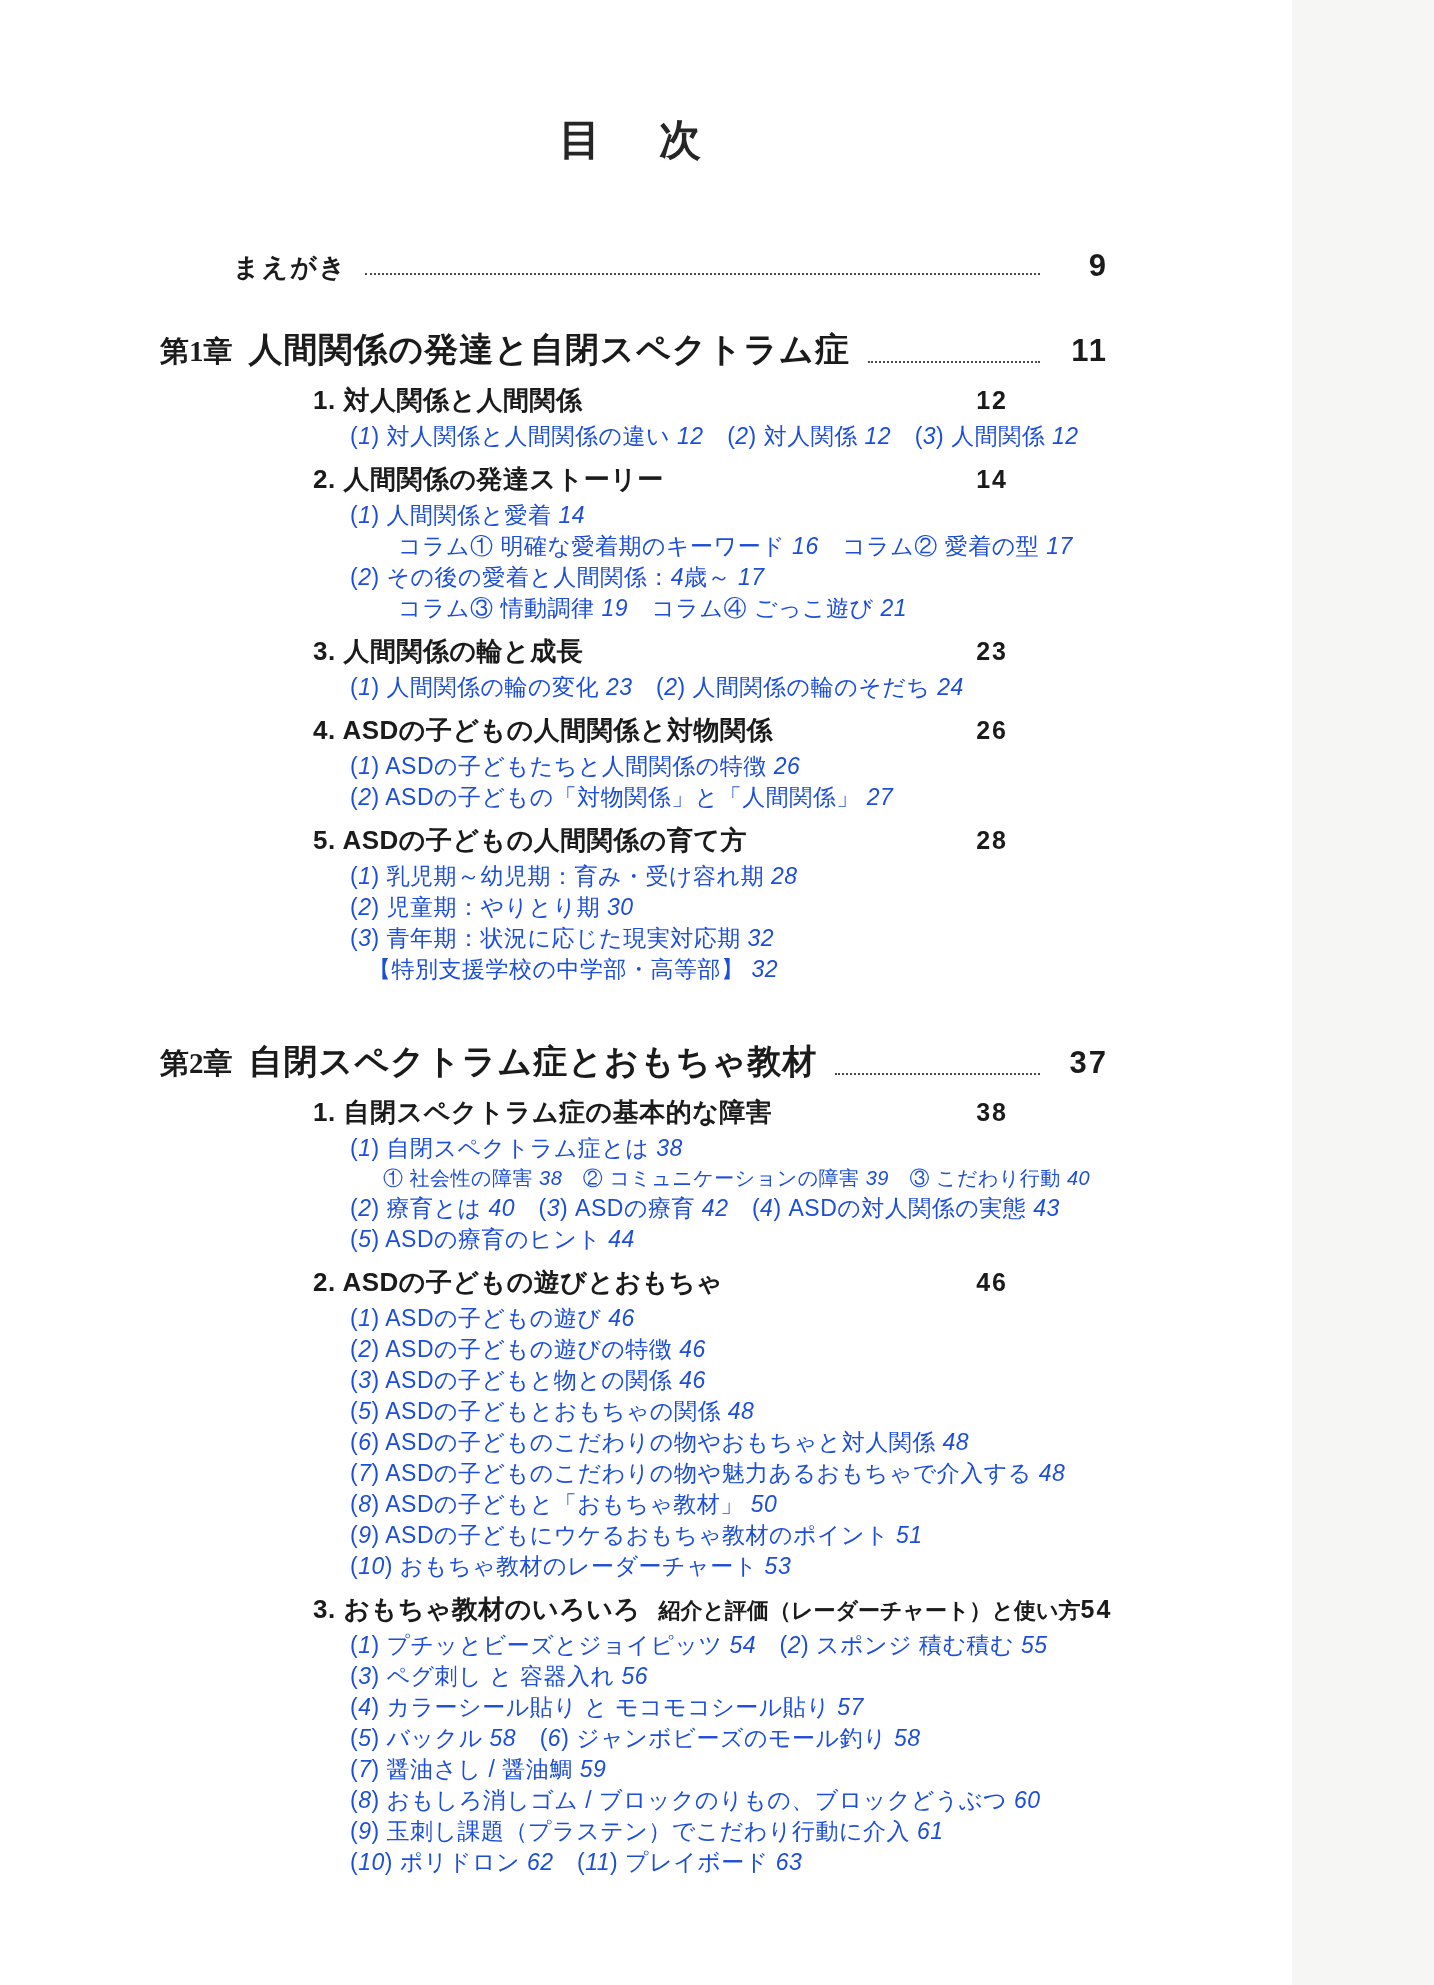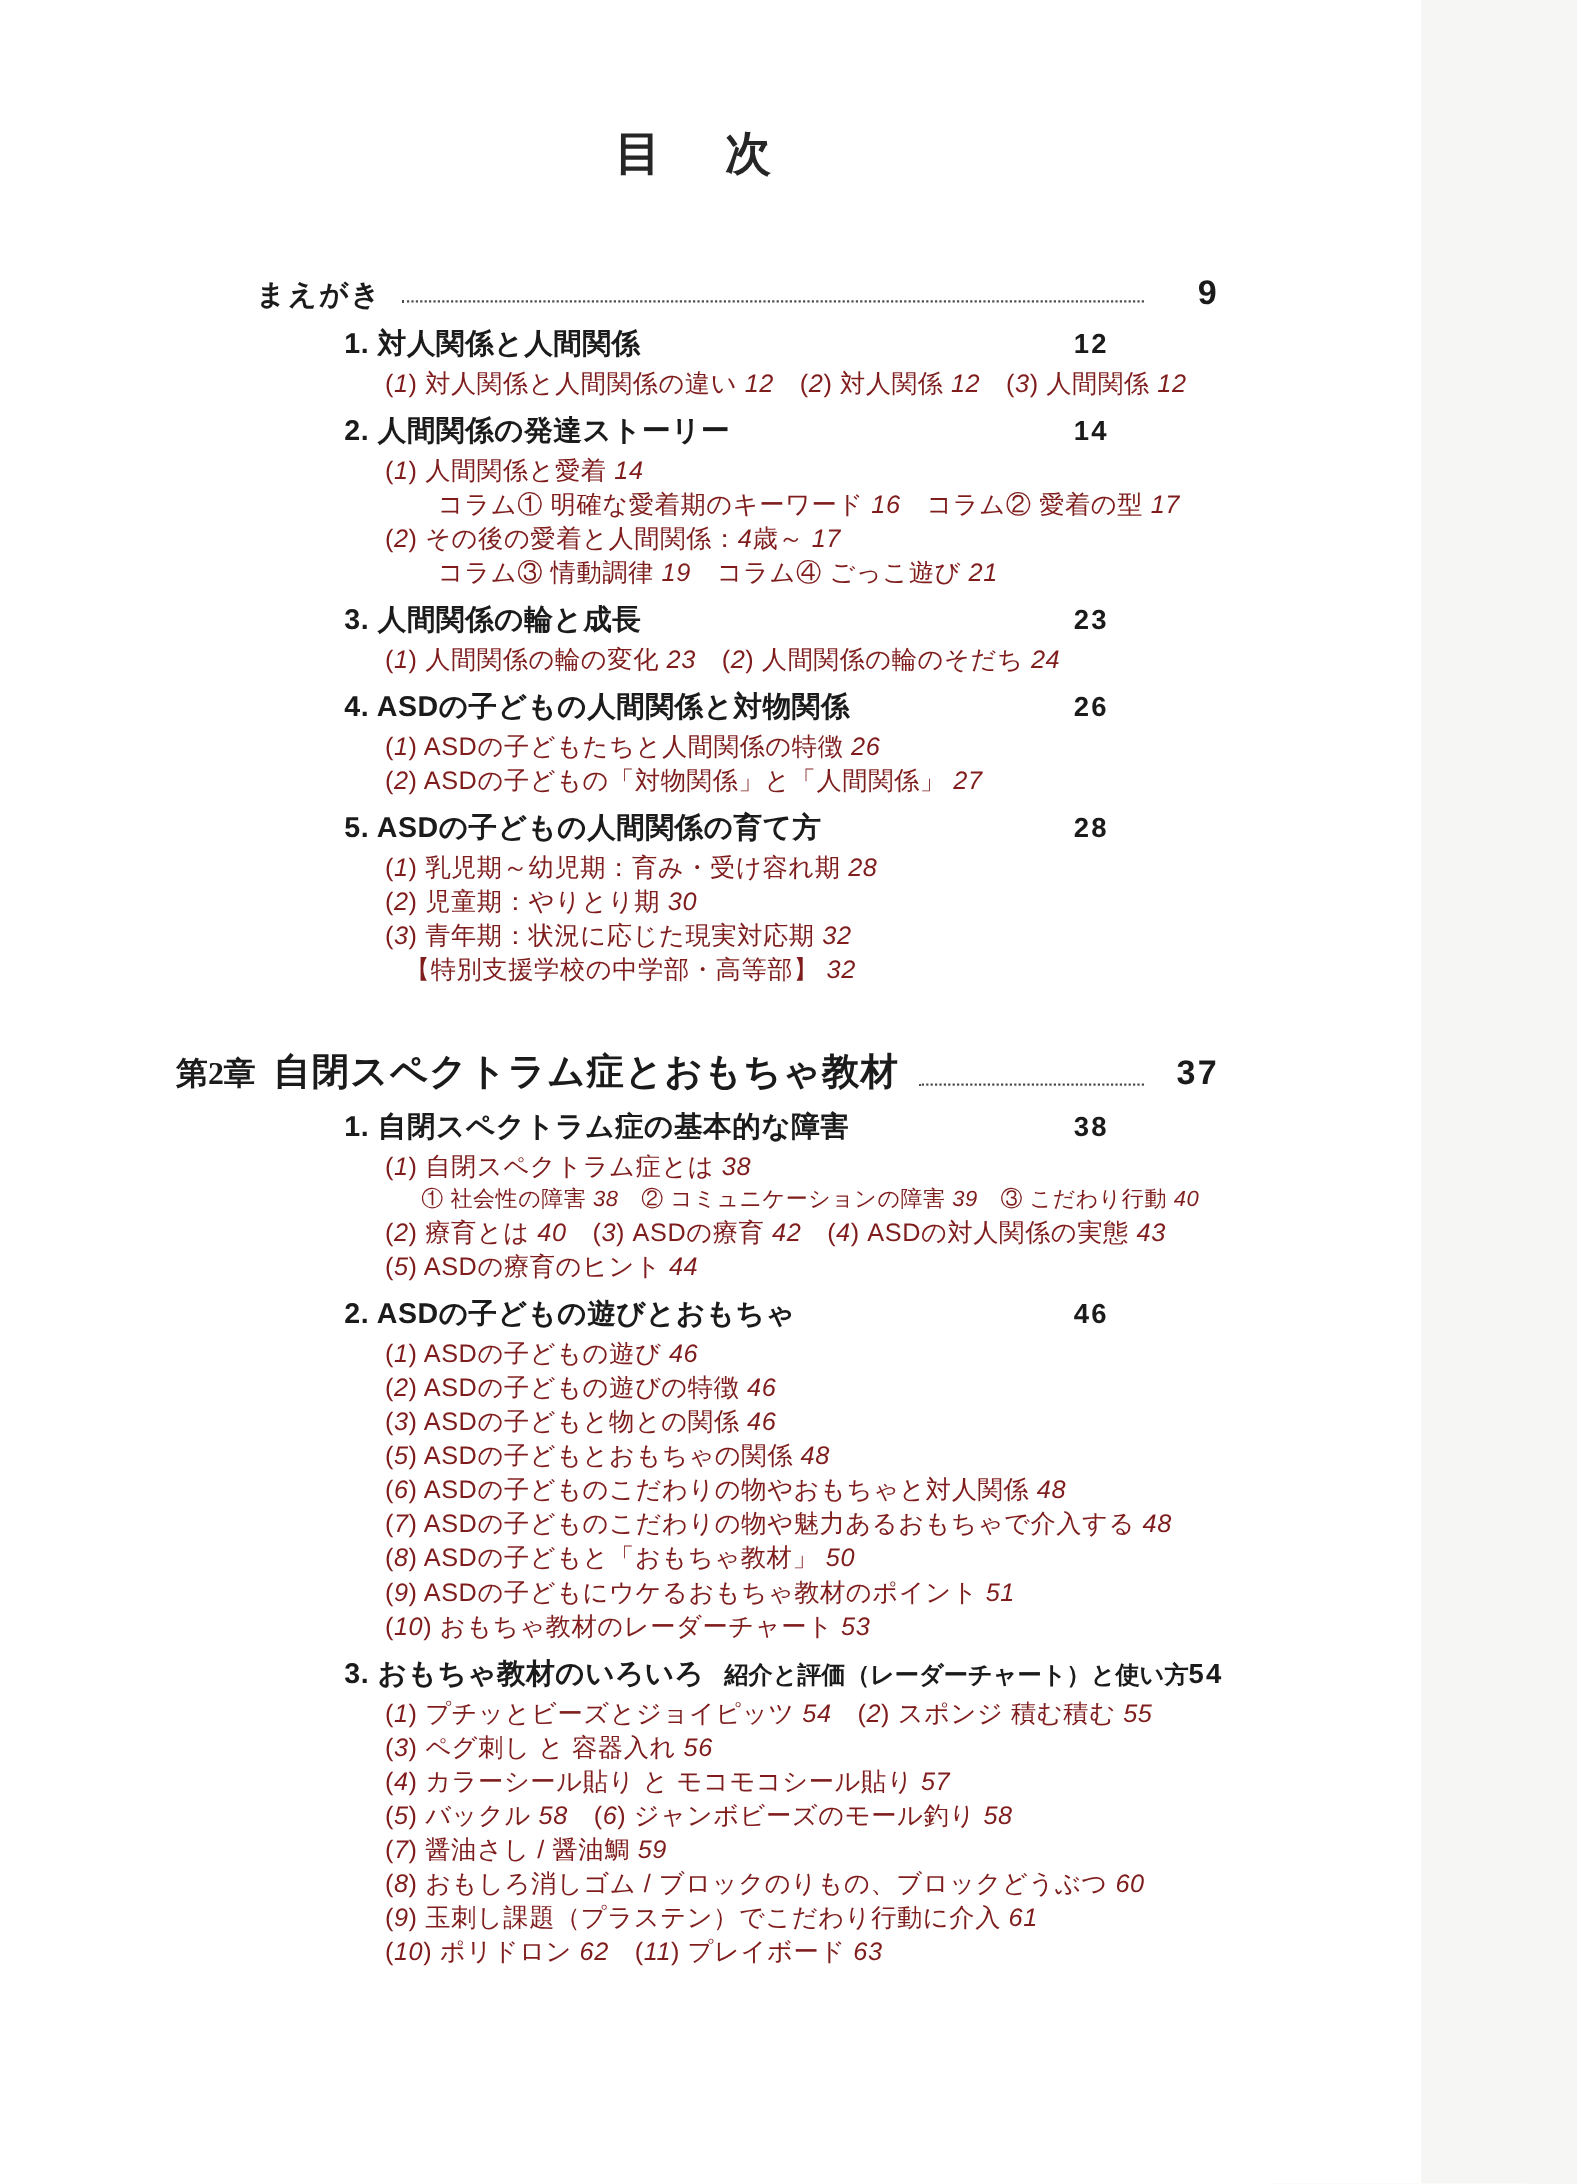--- a/index.html
+++ b/index.html
@@ -69,21 +69,21 @@
   .section-sub-title {
     font-size:22px; font-weight:700; margin-left:18px; white-space:nowrap;
   }
   .section-spacer { flex:1 1 auto; }
   .section-page {
     font-size:25px; font-weight:700; letter-spacing:2px; white-space:nowrap;
   }
   .sub {
     font-size:23px; line-height:31px;
     margin-left:190px;
-    color:#7f1d1d;
+    color:#1d4ed8;
     letter-spacing:0.5px;
   }
   .sub.lv2 { margin-left:208px; }
   .sub.lv3 { margin-left:238px; }
   .sub.lv-small { margin-left:223px; font-size:20px; line-height:29px; }
   .sub i { font-style:italic; }
 </style>
 </head>
 <body>
 
@@ -91,20 +91,26 @@
   <div class="content">
 
     <div class="page-title">目　次</div>
 
     <div class="preface-row">
       <span class="preface-label">まえがき</span>
       <span class="leader"></span>
       <span class="chapter-page">9</span>
     </div>
 
+    <div class="chapter-row">
+      <span class="chapter-num">第1章</span>
+      <span class="chapter-title">人間関係の発達と自閉スペクトラム症</span>
+      <span class="leader"></span>
+      <span class="chapter-page">11</span>
+    </div>
 
     <div class="section-row">
       <span class="section-title">1. 対人関係と人間関係</span>
       <span class="section-spacer"></span>
       <span class="section-page">12</span>
     </div>
     <div class="sub lv1">(<i>1</i>) 対人関係と人間関係の違い <i>12</i>　(<i>2</i>) 対人関係 <i>12</i>　(<i>3</i>) 人間関係 <i>12</i></div>
 
     <div class="section-row">
       <span class="section-title">2. 人間関係の発達ストーリー</span>

